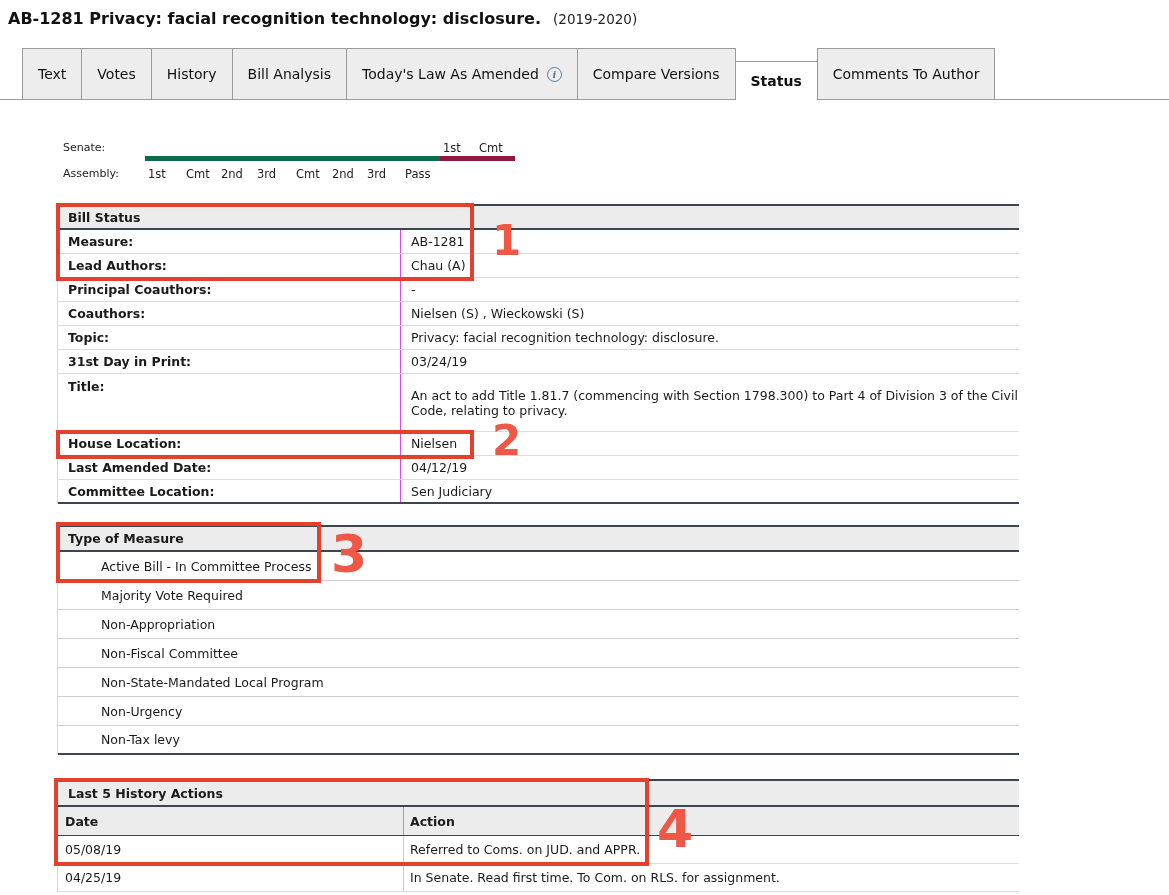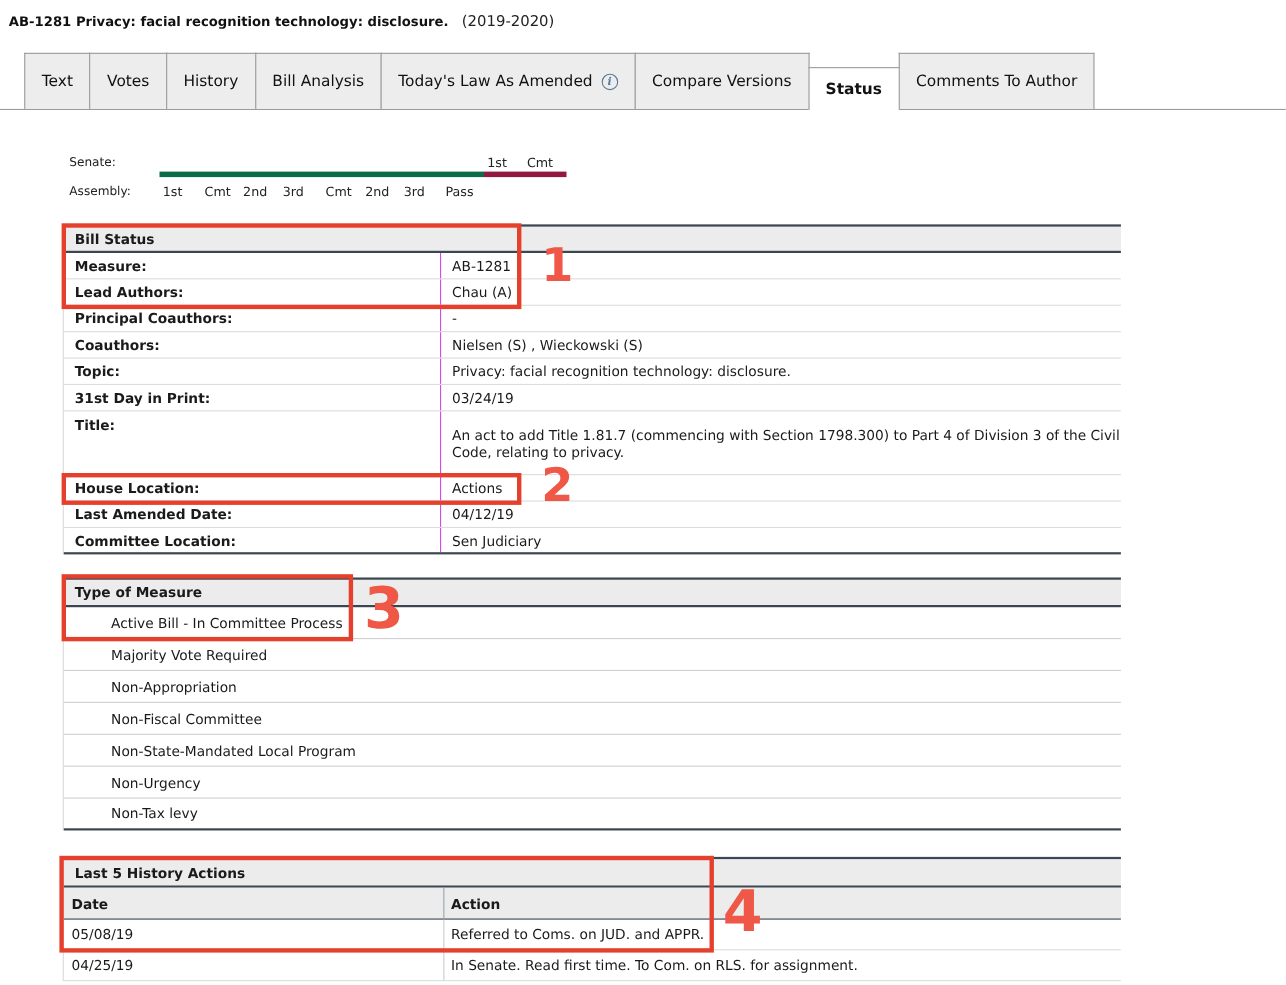--- a/index.html
+++ b/index.html
@@ -2,21 +2,21 @@
 <html><head>
 <meta charset="utf-8">
 <style>
   * { margin:0; padding:0; box-sizing:border-box; }
   html,body { width:1169px; height:895px; background:#fff; overflow:hidden;
     font-family:"DejaVu Sans","Liberation Sans",sans-serif; }
   body { position:relative; color:#1a1a1a; }
 
   
   .title-row { position:absolute; top:9px; left:8px; white-space:nowrap; }
-  .bill-title { font-size:12px; font-weight:bold; color:#111; }
+  .bill-title { font-size:16px; font-weight:bold; color:#111; }
   .session { font-size:13.5px; font-weight:normal; color:#222; margin-left:7px; }
 
   
   .tabbar { position:absolute; top:61px; left:0; width:1169px; height:39px;
     border-bottom:1px solid #9b9b9b; padding-left:22px;
     display:flex; align-items:flex-end; }
   .tab { height:51px; display:flex; align-items:center; padding:0 15px;
     background:#ededed; border:1px solid #9b9b9b; border-bottom:none;
     font-size:14px; color:#111; cursor:pointer; white-space:nowrap; }
   .tab + .tab { margin-left:-1px; }
@@ -149,21 +149,21 @@
   <div class="bs-row">
     <div class="bs-label">31st Day in Print:</div>
     <div class="bs-value">03/24/19</div>
   </div>
   <div class="bs-row tall">
     <div class="bs-label">Title:</div>
     <div class="bs-value">An act to add Title 1.81.7 (commencing with Section 1798.300) to Part 4 of Division 3 of the Civil Code, relating to privacy.</div>
   </div>
   <div class="bs-row">
     <div class="bs-label">House Location:</div>
-    <div class="bs-value">Actions</div>
+    <div class="bs-value">Nielsen</div>
   </div>
   <div class="bs-row">
     <div class="bs-label">Last Amended Date:</div>
     <div class="bs-value">04/12/19</div>
   </div>
   <div class="bs-row last">
     <div class="bs-label">Committee Location:</div>
     <div class="bs-value">Sen Judiciary</div>
   </div>
 </div>

